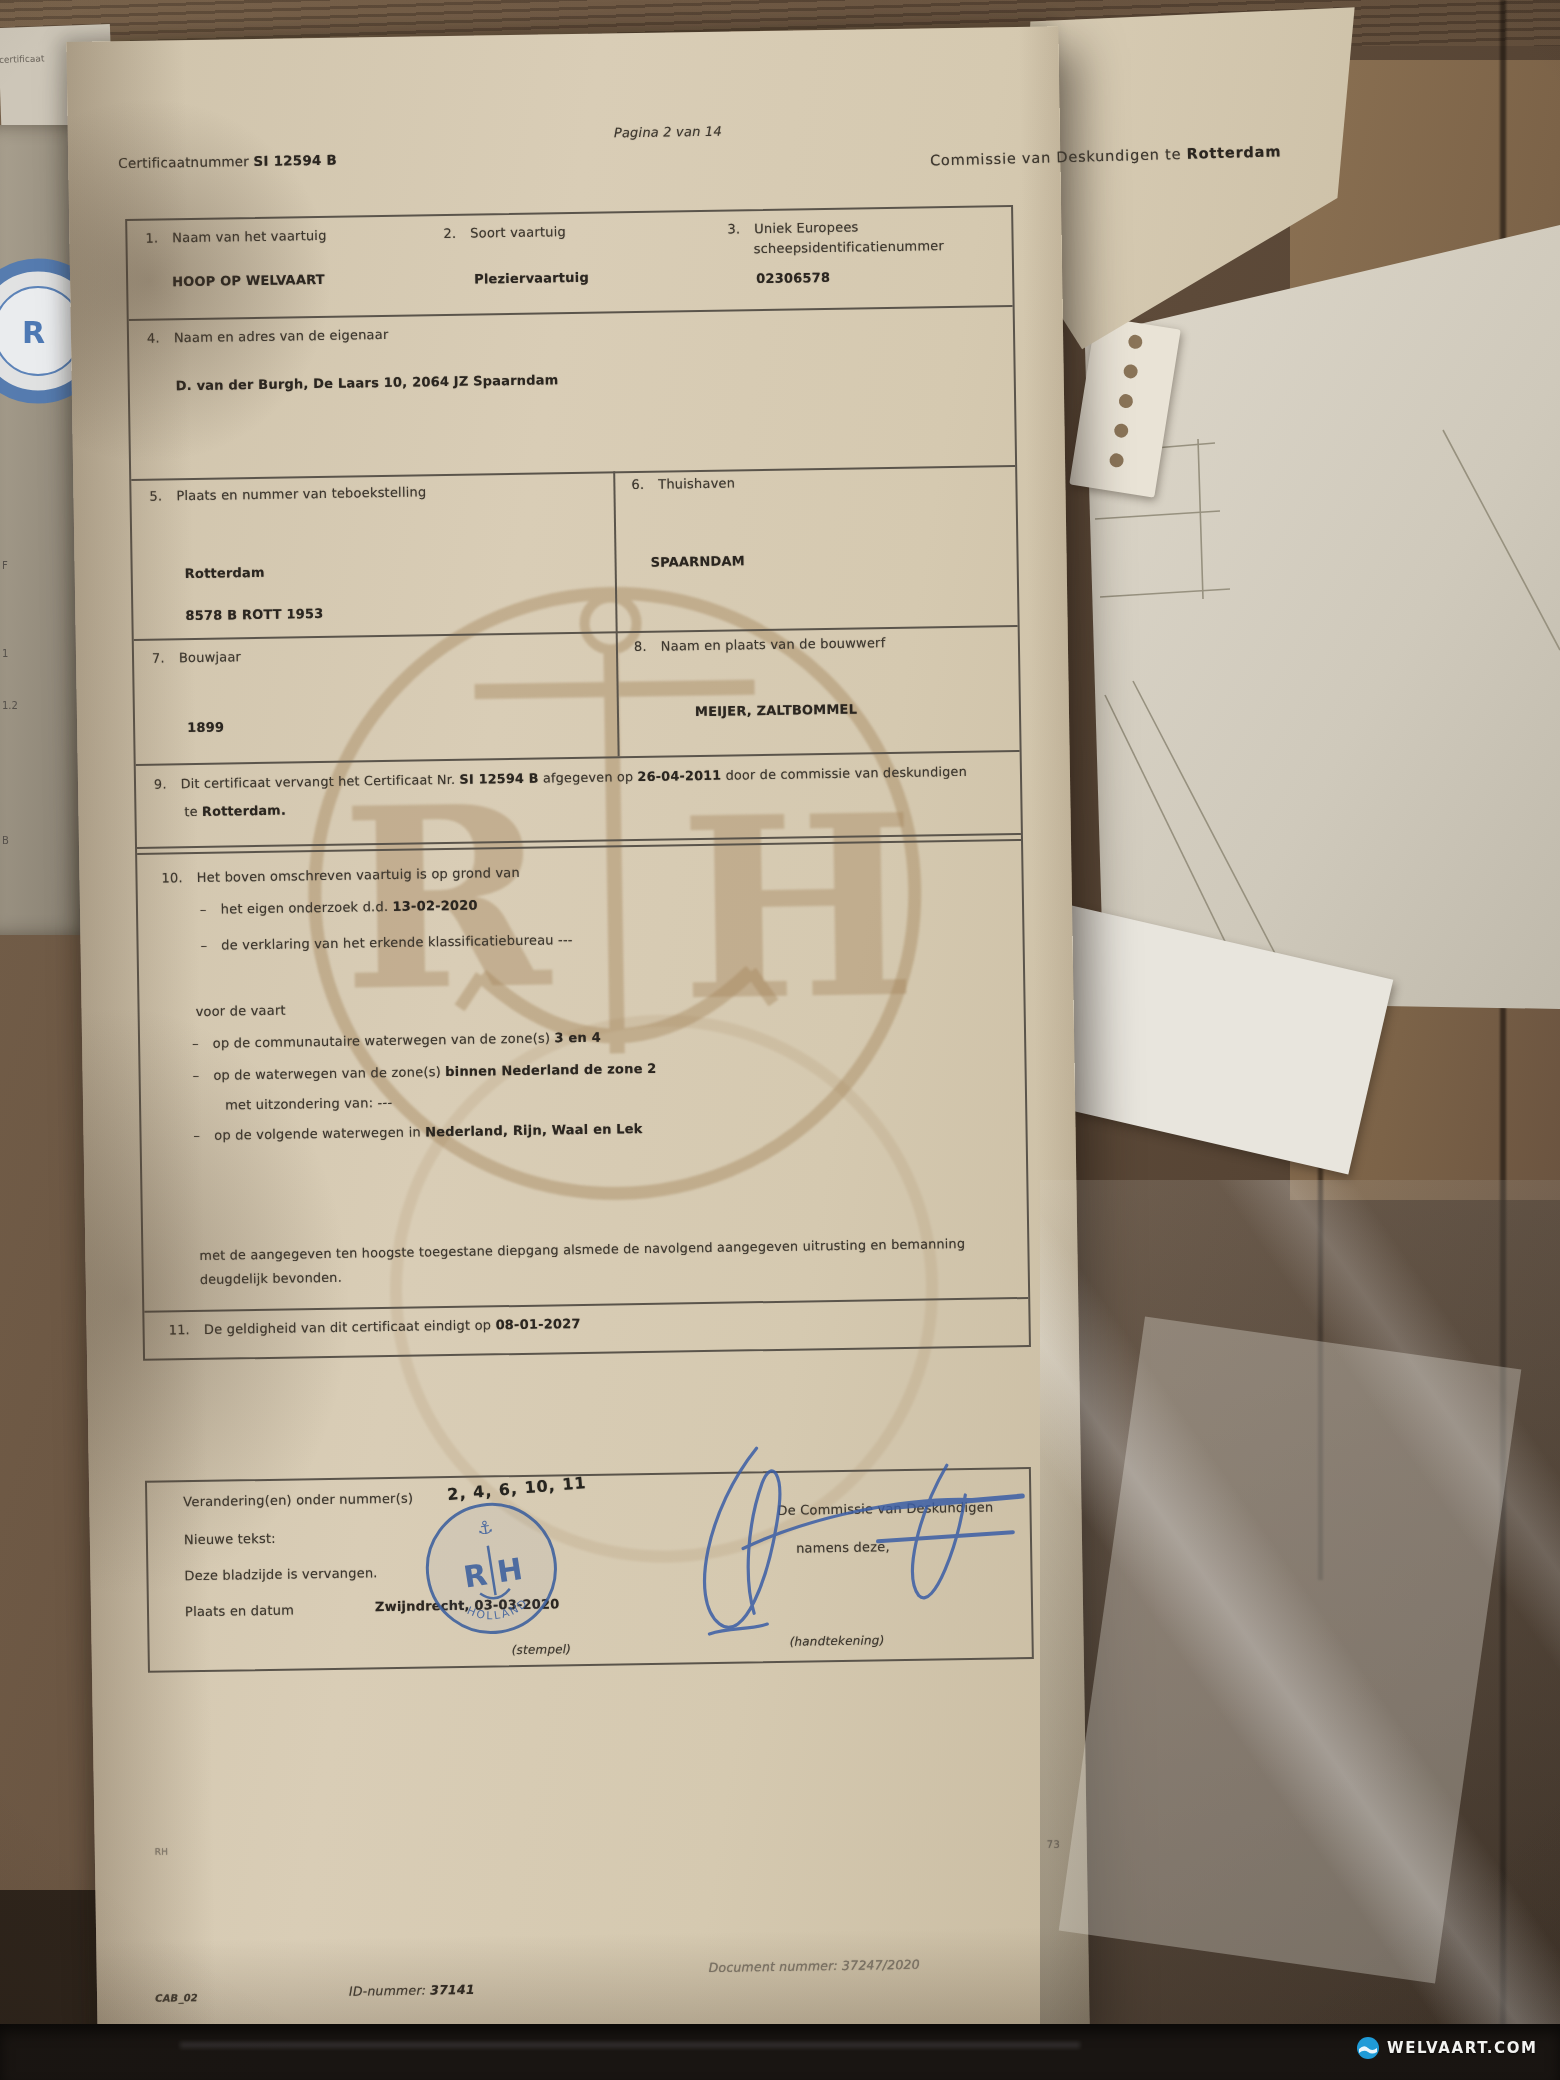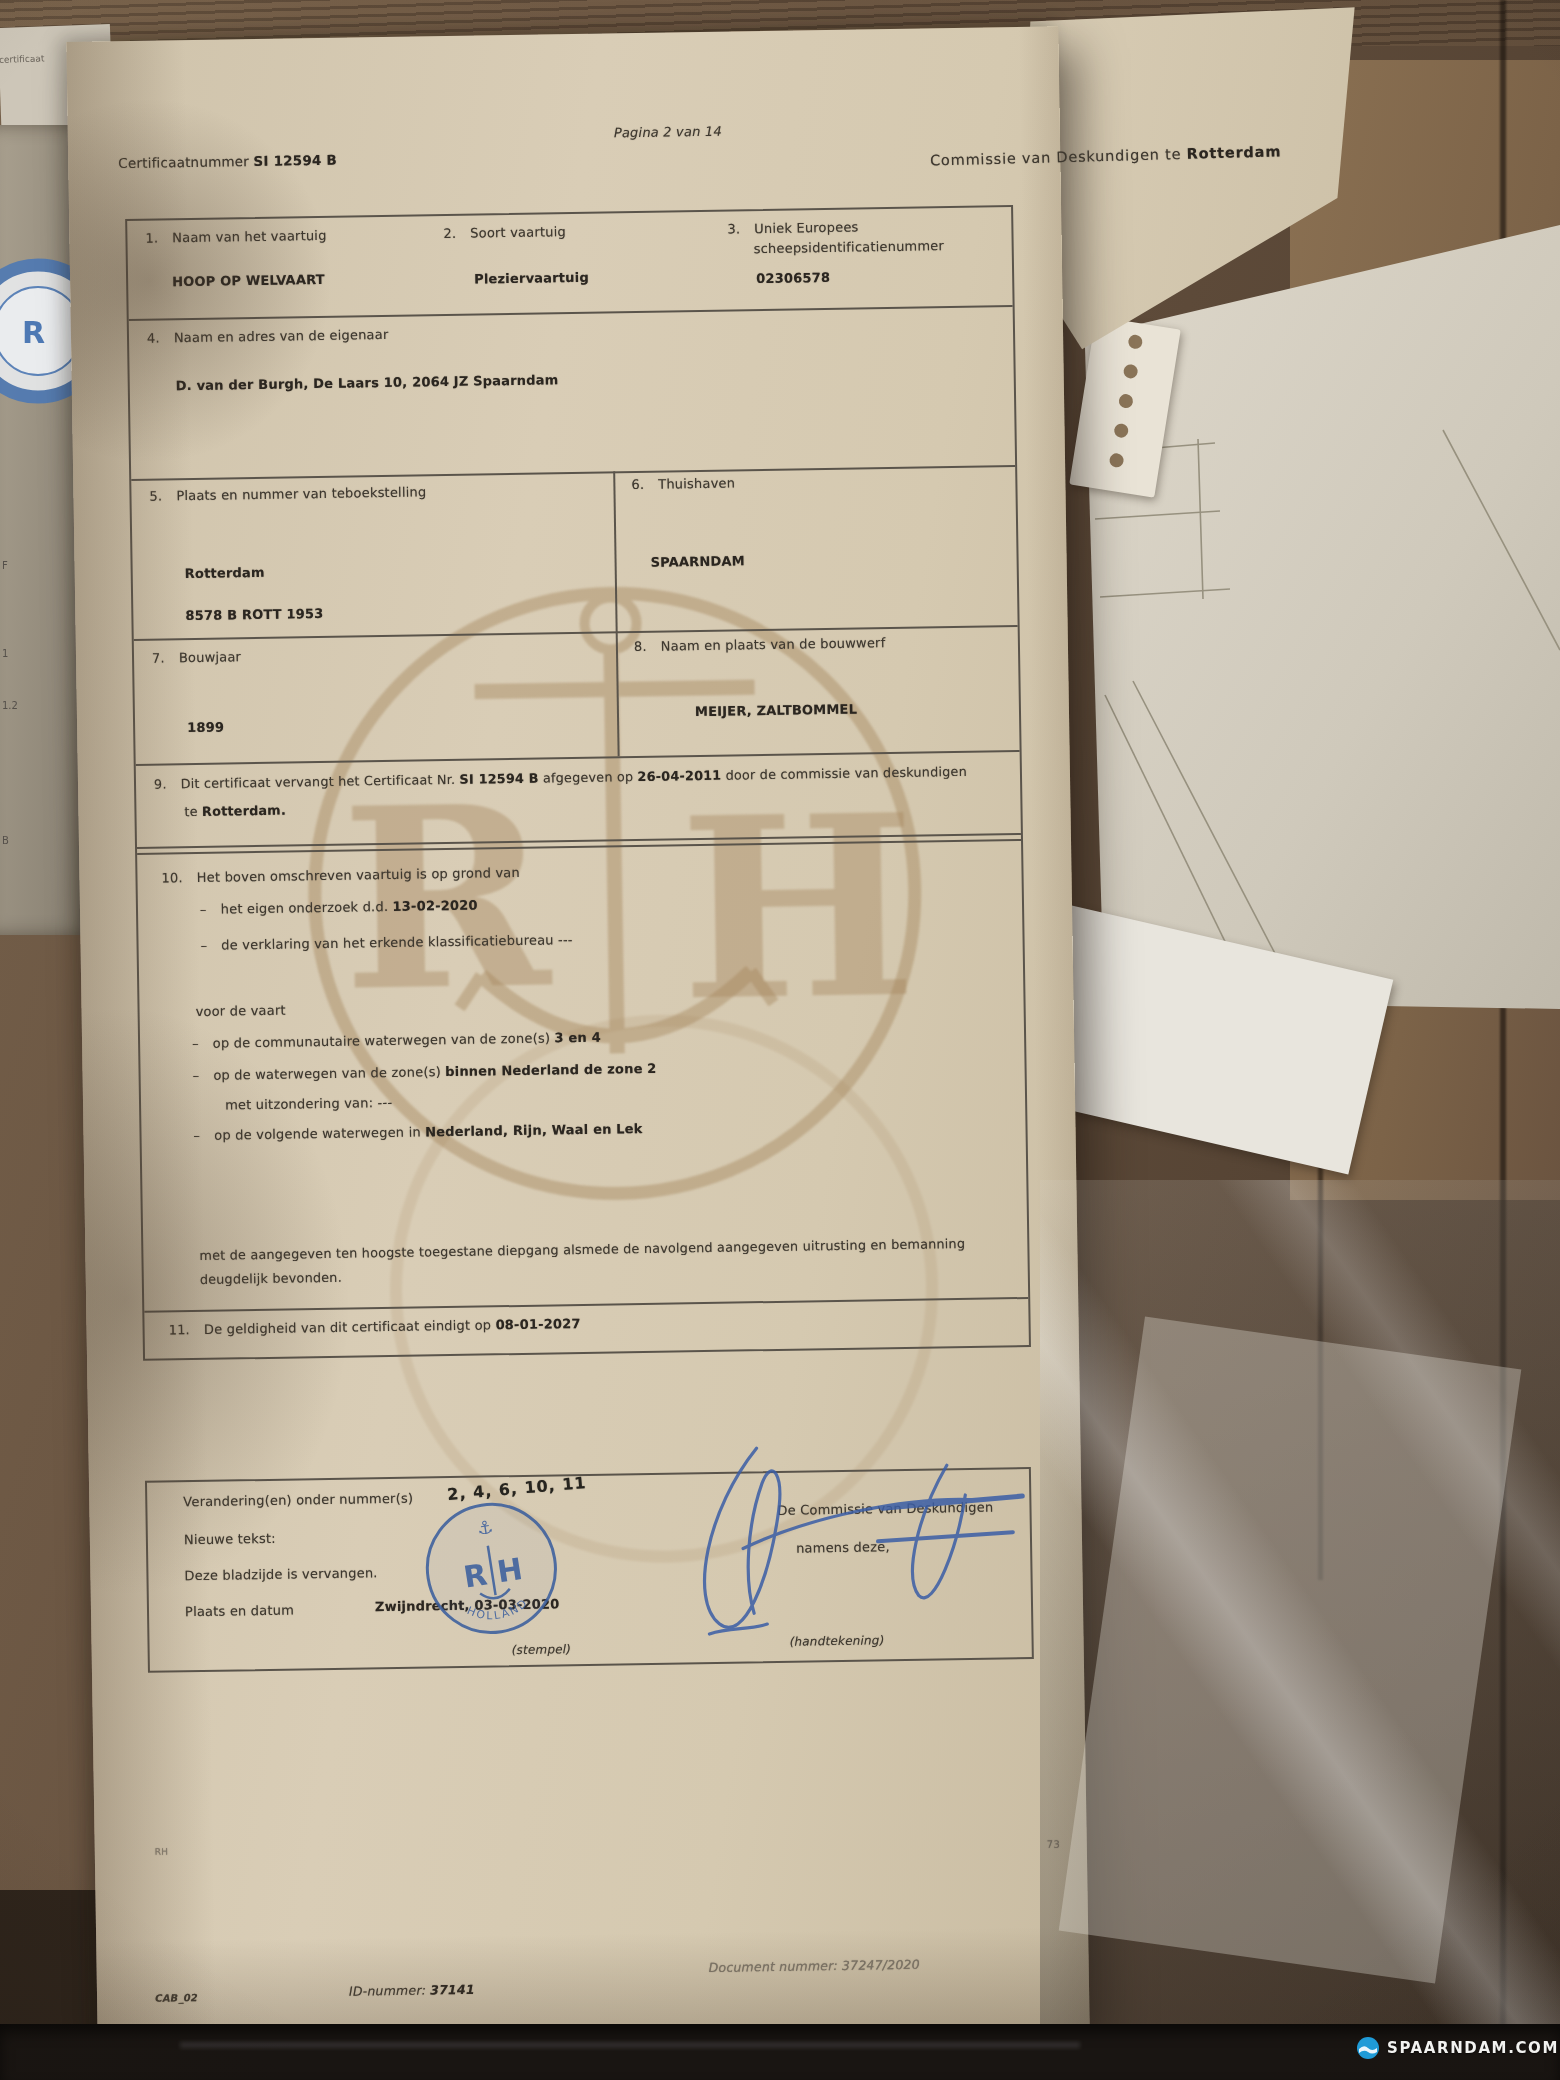--- a/index.html
+++ b/index.html
@@ -294,14 +294,14 @@
     <div class="streak"></div>
   </div>
 
 <div class="abs vignette"></div>
 
 <div class="abs scanboat">
   <svg width="24" height="24" viewBox="0 0 24 24">
     <circle cx="12" cy="12" r="11" fill="#1f9bd7"></circle>
     <path d="M3,13 Q8,8 12,12 T21,12 L21,16 Q16,19 12,16 T3,17 Z" fill="#ffffff" opacity=".9"></path>
   </svg>
-  <span class="txt">SPAARNDAM.COM</span>
+  <span class="txt">WELVAART.COM</span>
 </div>
 
 </body></html>

